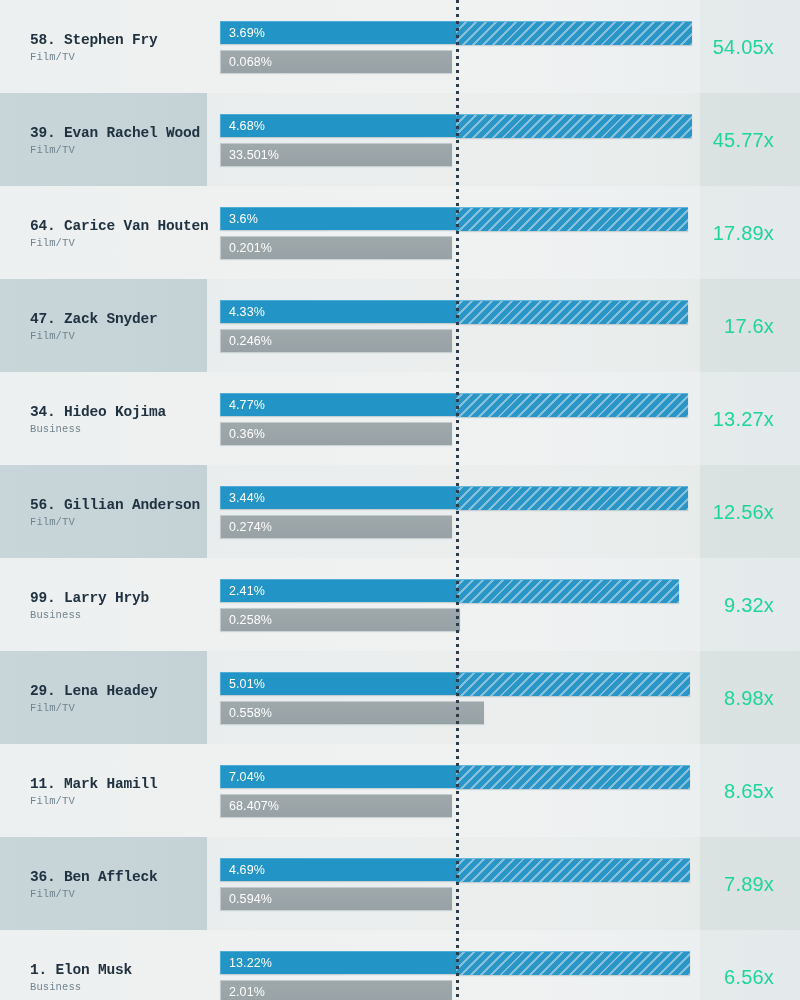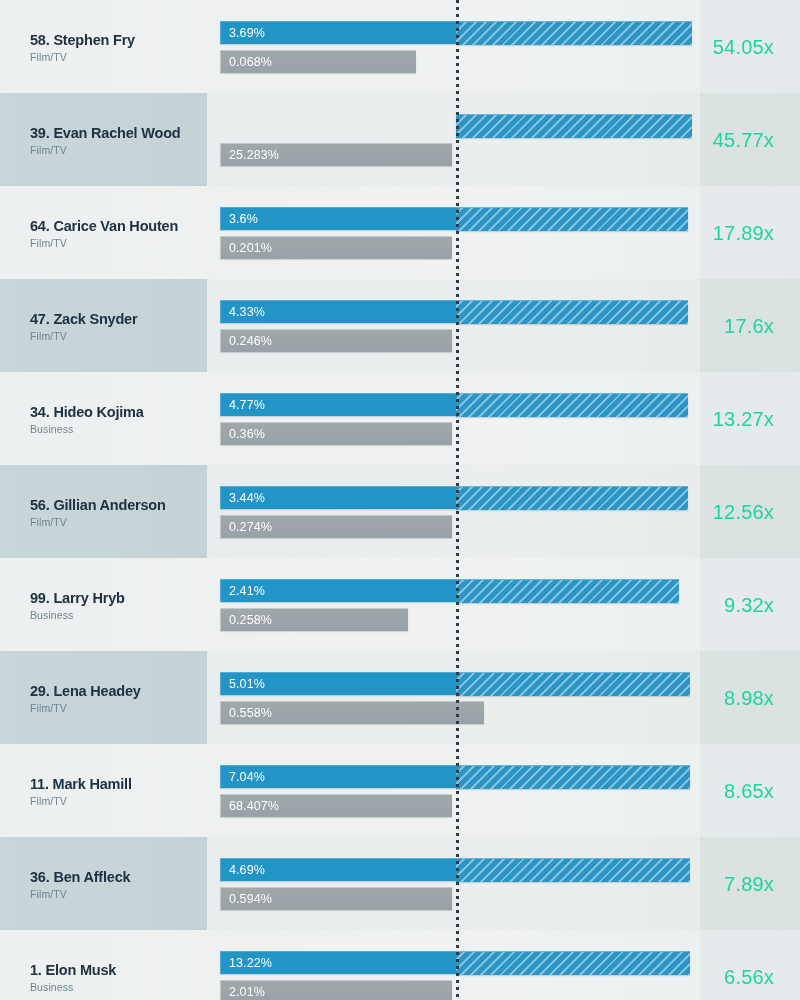--- a/index.html
+++ b/index.html
@@ -51,20 +51,21 @@
   }
   .row.alt   .namepanel { background: linear-gradient(90deg,#c8d6d9 0%, #c6d4d7 70%, #c4d2d5 100%); }
   .row.plain .namepanel { background: transparent; }
 
   .nameblock {
     position: absolute;
     left: 30px;
     top: 50%;
     transform: translateY(-50%);
     width: 175px;
+    font-family: Liberation Mono, monospace;
   }
   .pname {
     font-size: 14.5px;
     font-weight: bold;
     color: #203242;
     letter-spacing: -0.2px;
     line-height: 16px;
     white-space: nowrap;
   }
   .pcat {
@@ -178,38 +179,41 @@
           <div class="nameblock">
             <div class="pname">58. Stephen Fry</div>
             <div class="pcat">Film/TV</div>
           </div>
         </div>
         <div class="bars">
           <div class="bar bar-blue" style="width:236px">
             <span class="lbl">3.69%</span>
           </div>
           <div class="bar-hatch" style="left:236px;width:236px"></div>
-          <div class="bar bar-gray" style="width:196px">
+          <div class="bar bar-gray" style="width:232px">
             <span class="lbl">0.068%</span>
           </div>
         </div>
         <div class="mult">54.05x</div>
       </div>
       <div class="row alt">
         <div class="seam"></div>
         <div class="namepanel">
           <div class="nameblock">
             <div class="pname">39. Evan Rachel Wood</div>
             <div class="pcat">Film/TV</div>
           </div>
         </div>
         <div class="bars">
+          <div class="bar bar-blue" style="width:236px">
+            <span class="lbl">4.68%</span>
+          </div>
           <div class="bar-hatch" style="left:236px;width:236px"></div>
           <div class="bar bar-gray" style="width:232px">
-            <span class="lbl">25.283%</span>
+            <span class="lbl">33.501%</span>
           </div>
         </div>
         <div class="mult">45.77x</div>
       </div>
       <div class="row plain">
         <div class="seam"></div>
         <div class="namepanel">
           <div class="nameblock">
             <div class="pname">64. Carice Van Houten</div>
             <div class="pcat">Film/TV</div>
@@ -289,21 +293,21 @@
           <div class="nameblock">
             <div class="pname">99. Larry Hryb</div>
             <div class="pcat">Business</div>
           </div>
         </div>
         <div class="bars">
           <div class="bar bar-blue" style="width:236px">
             <span class="lbl">2.41%</span>
           </div>
           <div class="bar-hatch" style="left:236px;width:223px"></div>
-          <div class="bar bar-gray" style="width:188px">
+          <div class="bar bar-gray" style="width:240px">
             <span class="lbl">0.258%</span>
           </div>
         </div>
         <div class="mult">9.32x</div>
       </div>
       <div class="row alt">
         <div class="seam"></div>
         <div class="namepanel">
           <div class="nameblock">
             <div class="pname">29. Lena Headey</div>

